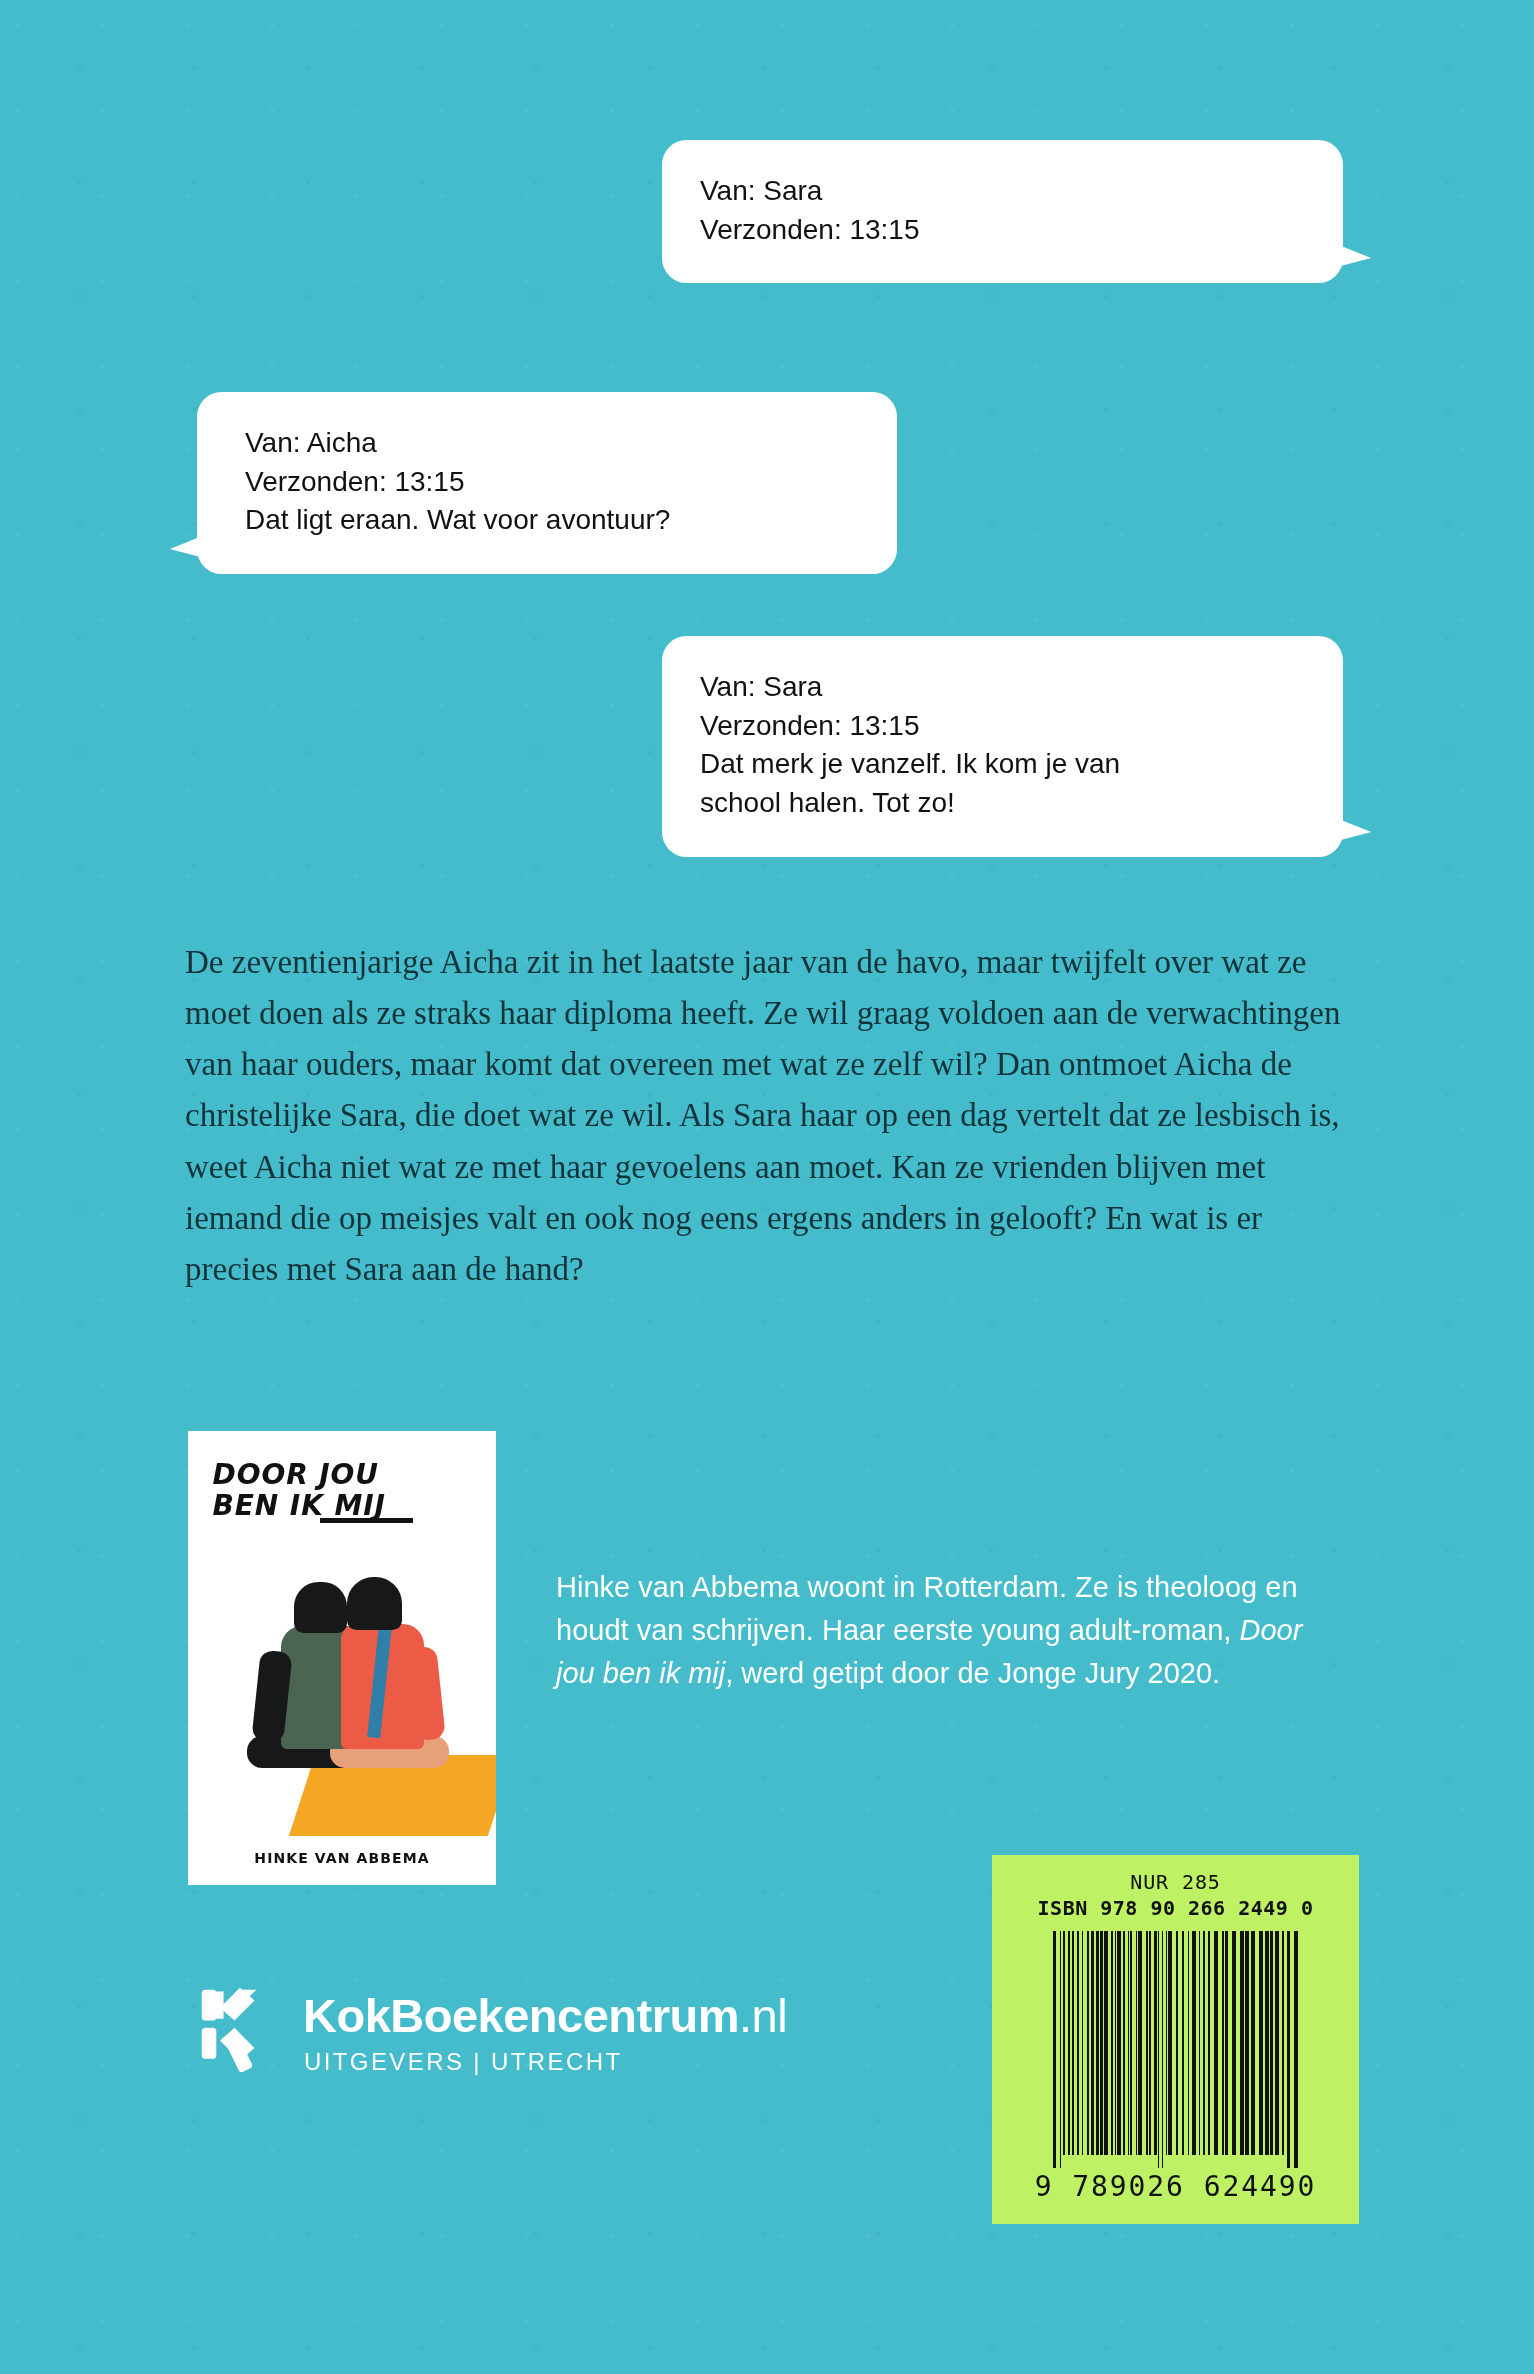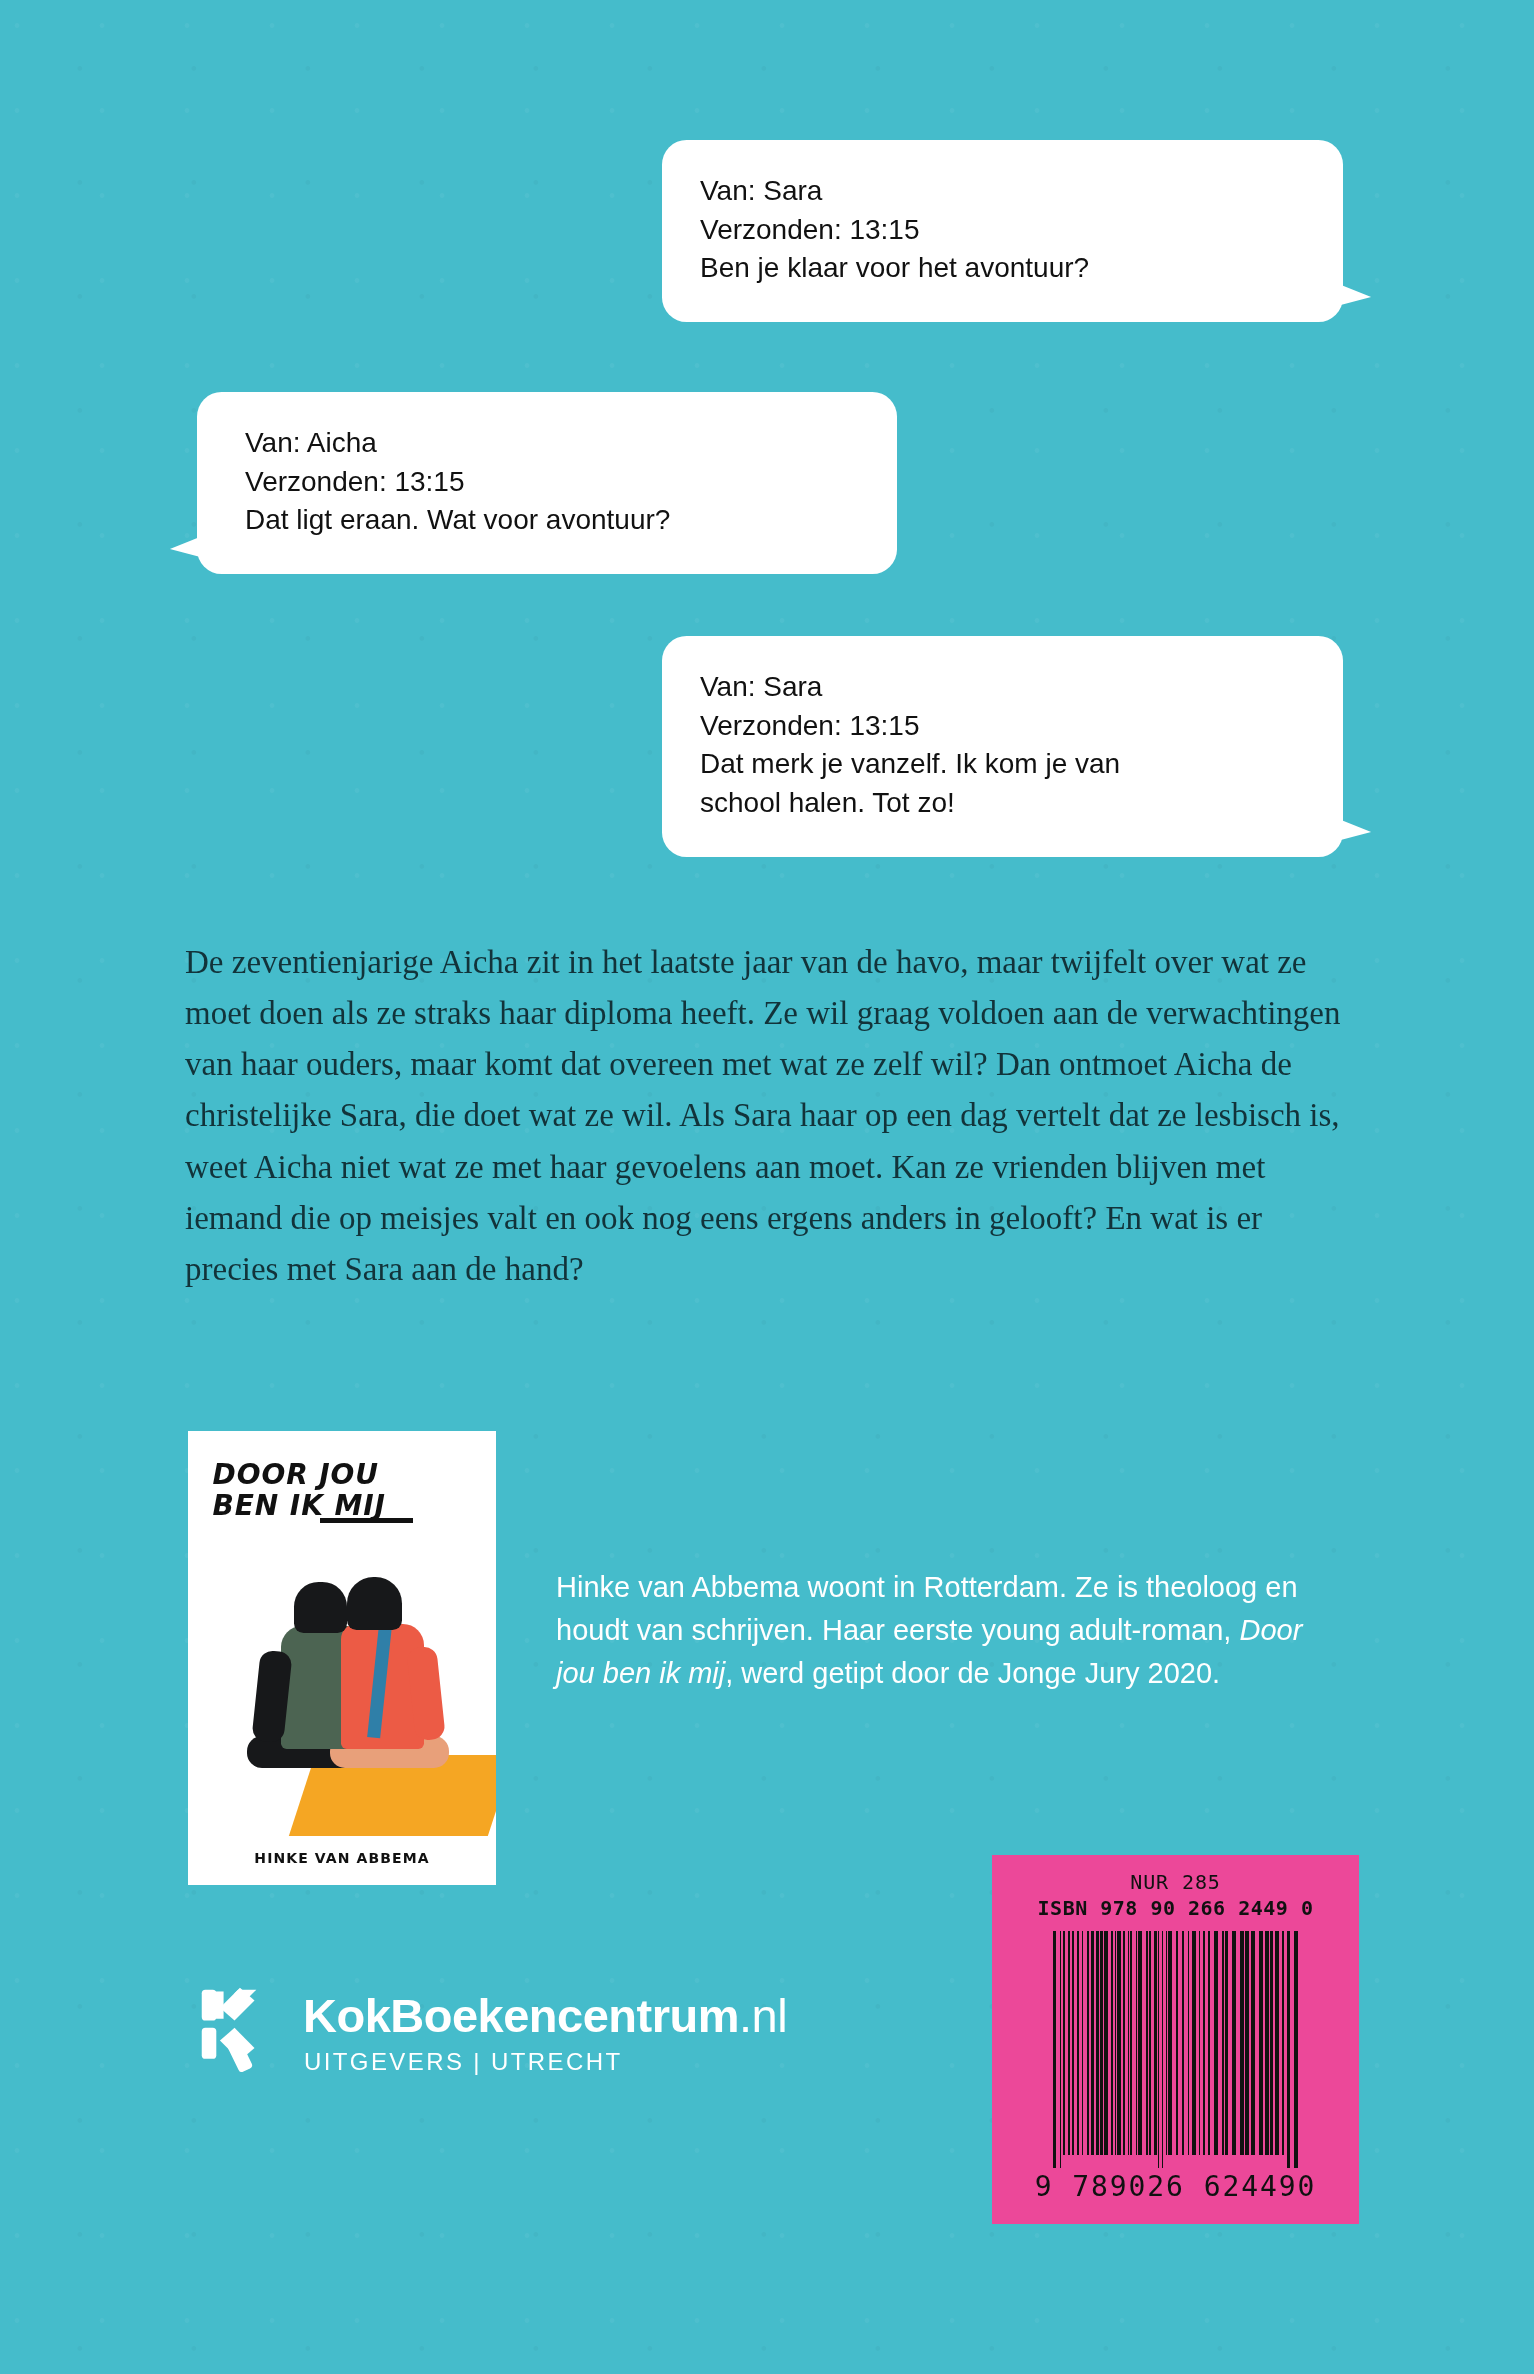--- a/index.html
+++ b/index.html
@@ -269,21 +269,21 @@
     color: #ffffff;
   }
 
   
   #barcode-block {
     position: absolute;
     left: 992px;
     top: 1855px;
     width: 367px;
     height: 369px;
-    background: #ec4899;
+    background: #bef264;
     box-sizing: border-box;
     padding: 11.4px 15px 9.5px 15px;
     text-align: center;
   }
   #barcode-block .nur {
     font-family: "DejaVu Sans Mono", monospace;
     font-size: 20px;
     color: #111111;
     letter-spacing: 0.9px;
     margin-top: 3.8px;
@@ -317,21 +317,20 @@
   }
 </style>
 </head>
 <body>
 
 <div class="texture"></div>
 
 <div class="bubble" id="bubble-1">
   <div class="line-bold">Van: Sara</div>
   <div class="line-bold">Verzonden: 13:15</div>
-  <div class="line">Ben je klaar voor het avontuur?</div>
   <span class="tail tail-right"></span>
 </div>
 
 <div class="bubble" id="bubble-2">
   <div class="line-bold">Van: Aicha</div>
   <div class="line-bold">Verzonden: 13:15</div>
   <div class="line">Dat ligt eraan. Wat voor avontuur?</div>
   <span class="tail tail-left"></span>
 </div>
 

